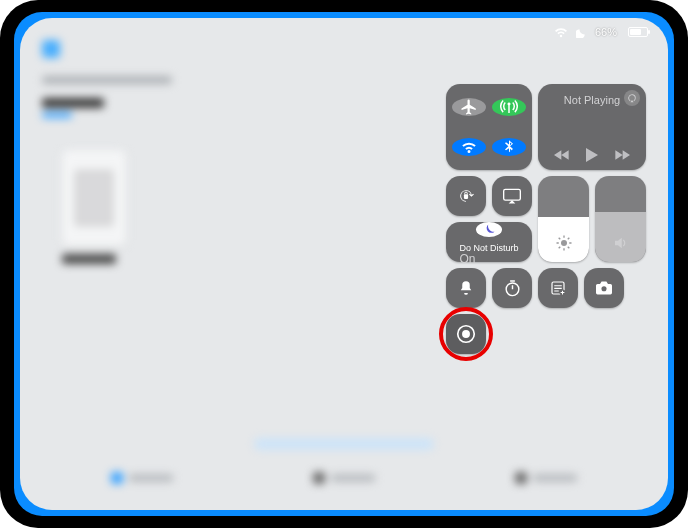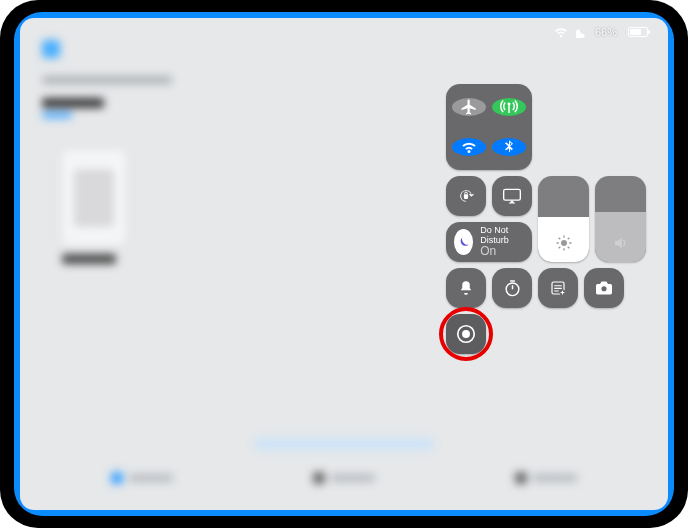--- a/index.html
+++ b/index.html
@@ -13,21 +13,21 @@
   }
   .device-inner {
     width: 100%; height: 100%;
     background: #0a8cff;
     border-radius: 28px;
     padding: 6px;
   }
   .screen {
     width: 100%; height: 100%;
     background: #e6e8ea;
-    border-radius: 14px;
+    border-radius: 32px;
     position: relative;
     overflow: hidden;
   }
   
   .bg-app {
     position: absolute; inset: 0;
     filter: blur(4px);
   }
   .bg-header {
     position: absolute; top: 22px; left: 22px; right: 22px;
@@ -129,21 +129,21 @@
     position:absolute; top:6px; right:6px; width:16px; height:16px;
     border-radius:50%; background:rgba(255,255,255,.2);
     display:flex; align-items:center; justify-content:center; font-size:10px; color:#ddd;
   }
   .media-label { font-size:11px; color:#d2d2d4; font-weight:500; }
   .media-controls { display:flex; gap:16px; align-items:center; justify-content:center; width:100%; color:#bfbfc2; }
 
   .tile40 { width:40px; height:40px; }
   .dnd-tile {
     width: 86px; height: 40px;
-    justify-content:flex-start; padding:0 8px; gap:7px;
+    justify-content:flex-start; padding:0 8px; gap:7px;flex-direction:column;
   }
   .dnd-icon {
     width:26px; height:26px; border-radius:50%;
     background:#fff; display:flex; align-items:center; justify-content:center; color:#5856d6;
   }
   .dnd-text { display:flex; flex-direction:column; line-height:1.05; }
   .dnd-title { font-size:9px; color:#fff; font-weight:500; }
   .dnd-sub { font-size:12px; color:#d0d0d2; }
 
   .slider {
@@ -260,20 +260,45 @@
             </div>
             <div class="conn-btn c-bt">
               <span>
                 <svg width="16" height="18" viewBox="0 0 24 24">
                     <path d="M12 2l6 5-4.5 4L18 15l-6 5V13.8L7.5 17 6 15.7 11 11 6 6.3 7.5 5 12 8.2V2zm1.5 3.2v4L16 7l-2.5-1.8zm0 9.6v4L16 17l-2.5-2.2z" fill="#fff"></path>
                   </svg>
               </span>
             </div>
           </div>
 
+          <div class="tile media-tile">
+            <div class="media-close">
+              <svg width="10" height="10" viewBox="0 0 24 24">
+                  <path d="M12 3a9 9 0 019 9 9 9 0 01-4 7.5L15.6 18A7 7 0 105 12a7 7 0 003.4 6L7 19.5A9 9 0 0112 3zm0 14l4 5H8l4-5z" fill="#cfcfd1"></path>
+                </svg>
+            </div>
+            <div class="media-label">Not Playing</div>
+            <div class="media-controls">
+              <span>
+                  <svg width="16" height="12" viewBox="0 0 24 16">
+                    <path d="M11 8L22 1v14L11 8zM0 8L11 1v14L0 8z" fill="currentColor"></path>
+                  </svg>
+                </span>
+              <span>
+                  <svg width="12" height="14" viewBox="0 0 12 14">
+                    <path d="M0 0l12 7L0 14V0z" fill="currentColor"></path>
+                  </svg>
+                </span>
+              <span>
+                  <svg width="16" height="12" viewBox="0 0 24 16">
+                    <path d="M13 8L2 15V1l11 7zm11 0L13 15V1l11 7z" fill="currentColor"></path>
+                  </svg>
+                </span>
+            </div>
+          </div>
         </div>
 
         <div class="row">
           <div style="display:flex; flex-direction:column; gap:6px; width:86px;">
             <div class="row">
               <div class="tile tile40">
                 <span>
                   <svg width="20" height="20" viewBox="0 0 24 24">
                       <path d="M12 5a7 7 0 016.9 5.8l1.6-1.5 1 1L18.5 13l-2.9-2.7 1-1L18 10.6A6 6 0 1012 18v1a7 7 0 110-14z" fill="#fff"></path>
                       <rect x="9.5" y="10" width="5" height="5.5" rx="1" fill="#fff"></rect>

